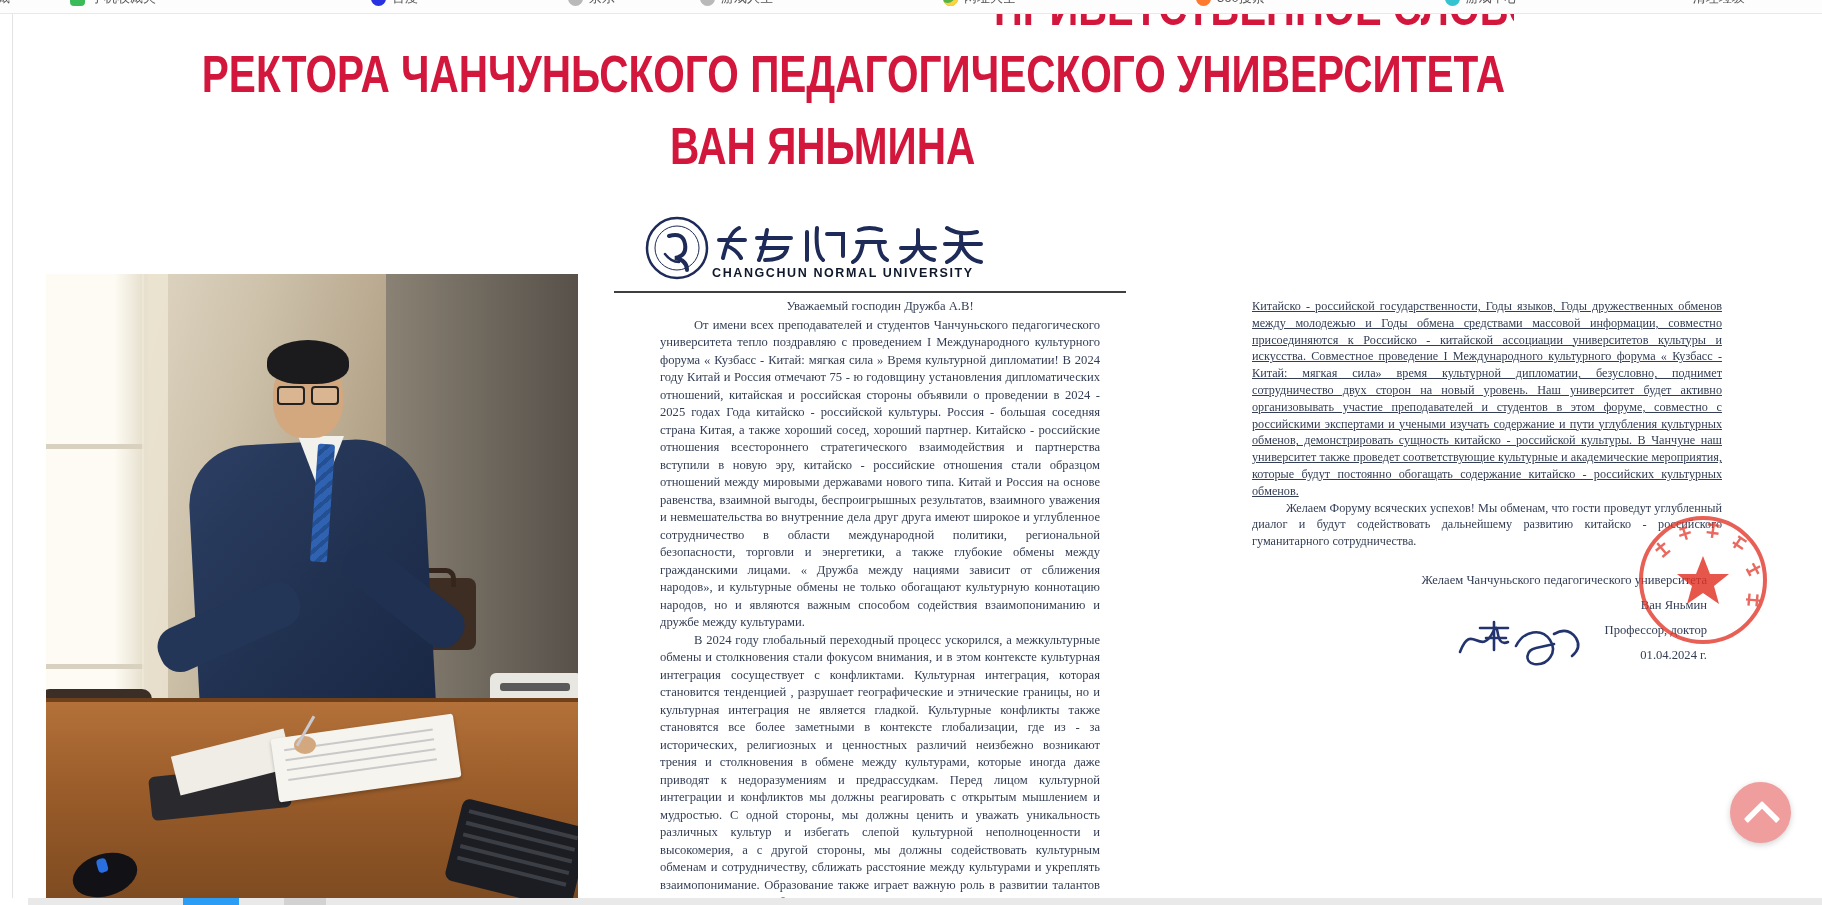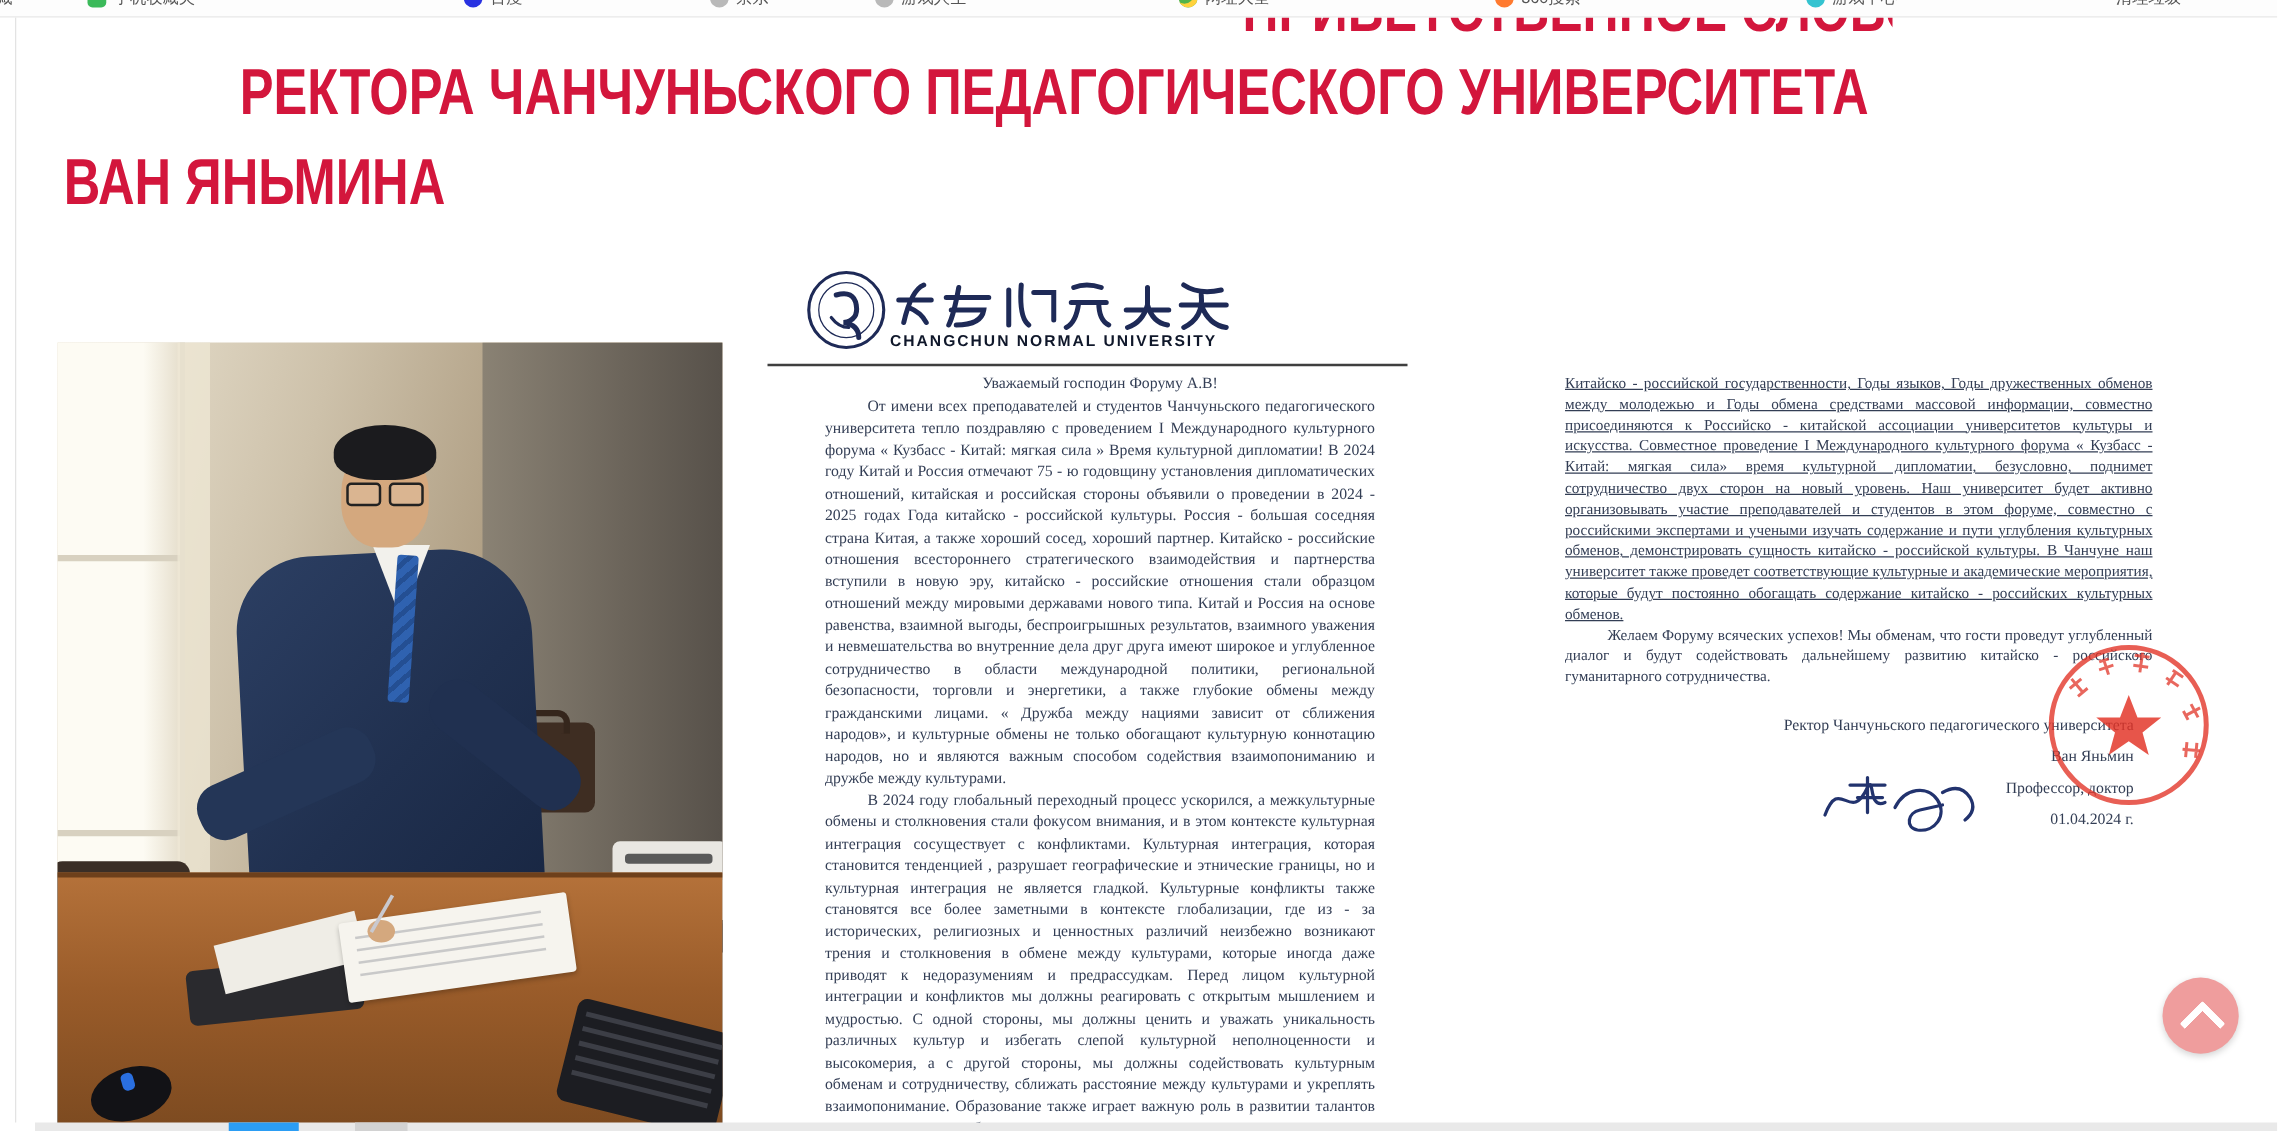--- a/index.html
+++ b/index.html
@@ -21,21 +21,21 @@
   .bm6{margin-left:180px;} .bm6 .bmi{background:#ff7a2f;border-radius:50%;}
   .bm7{margin-left:180px;} .bm7 .bmi{background:#35c3d0;border-radius:50%;}
   .bm8{margin-left:175px;}
 
   .left-border{position:absolute;left:12px;top:13px;bottom:7px;width:1px;background:#e3e3e3;}
 
   
   .clip-line{position:absolute;left:994px;top:13px;width:520px;height:15px;overflow:hidden;}
   .clip-line span{display:inline-block;font-weight:bold;font-size:50px;color:#d3163c;
                   transform:translateY(-34px) scaleX(.8);transform-origin:left top;white-space:nowrap;}
-  .title1,.title2{position:absolute;left:8px;width:1610px;color:#d3163c;
+  .title1,.title2{position:absolute;left:18px;width:1610px;text-align:center;color:#d3163c;
                   font-weight:bold;white-space:nowrap;}
   .title1{top:44px;} .title2{top:116px;}
   .title1 span,.title2 span{display:inline-block;font-size:52px;transform:scaleX(.78);transform-origin:center;}
 
   
   .photo{position:absolute;left:46px;top:274px;width:532px;height:631px;overflow:hidden;
          background:linear-gradient(105deg,#ece5d4 0%,#cdc1aa 32%,#a8967a 62%,#7d7263 100%);}
   .ph-window{position:absolute;left:0;top:0;width:98px;height:100%;
              background:linear-gradient(90deg,#fdfbf3 70%,#e6dfcd 100%);border-right:4px solid #cfc8b6;}
   .ph-winbar{position:absolute;left:0;width:98px;height:5px;background:#d8d1c0;}
@@ -211,33 +211,33 @@
         <path d="M214,16 q10,-4 22,0 M212,28 h28 M218,28 q-2,16 -10,20 M234,28 q0,14 8,18"></path>
         <path d="M256,34 h34 M273,16 v14 q-4,14 -16,18 M273,30 q4,14 16,16"></path>
         <path d="M302,14 q12,8 30,4 M300,30 h36 M316,22 q2,18 -14,26 M316,30 q6,16 20,18"></path>
       </g>
     </svg>
   </div>
   <div class="logo-sub">CHANGCHUN NORMAL UNIVERSITY</div>
   <div class="rule"></div>
 
   <div class="colL letter-serif">
-    <p class="salut">Уважаемый господин Форуму А.В!</p>
+    <p class="salut">Уважаемый господин Дружба А.В!</p>
     <p>От имени всех преподавателей и студентов Чанчуньского педагогического университета тепло поздравляю с проведением I Международного культурного форума « Кузбасс - Китай:  мягкая  сила » Время  культурной дипломатии! В 2024 году Китай и Россия отмечают 75 - ю годовщину установления дипломатических отношений, китайская и российская стороны объявили о проведении в 2024 - 2025 годах Года китайско - российской культуры. Россия - большая соседняя страна Китая, а также хороший сосед, хороший партнер. Китайско - российские отношения всестороннего стратегического взаимодействия и партнерства вступили в новую эру, китайско - российские отношения стали образцом отношений между мировыми державами нового типа. Китай и Россия на основе равенства, взаимной выгоды, беспроигрышных результатов, взаимного уважения и невмешательства во внутренние дела друг друга имеют широкое и углубленное сотрудничество в области международной политики, региональной безопасности, торговли и энергетики, а также глубокие обмены между гражданскими лицами. « Дружба между нациями зависит от сближения народов», и культурные обмены не только обогащают культурную коннотацию народов, но и являются важным способом содействия взаимопониманию и дружбе между культурами.</p>
     <p>В 2024 году глобальный переходный процесс ускорился, а межкультурные обмены и столкновения стали фокусом   внимания, и в этом контексте культурная интеграция сосуществует с конфликтами. Культурная интеграция, которая становится тенденцией , разрушает географические и этнические границы, но и культурная интеграция не является гладкой. Культурные конфликты также становятся все более заметными в контексте глобализации, где из - за исторических, религиозных и ценностных различий неизбежно возникают трения и столкновения в обмене между культурами, которые иногда даже приводят к недоразумениям и предрассудкам. Перед лицом культурной интеграции и конфликтов мы должны реагировать с открытым мышлением и мудростью. С одной стороны, мы должны ценить и уважать уникальность различных культур и избегать слепой культурной неполноценности и высокомерия, а с другой стороны, мы должны содействовать культурным обменам и сотрудничеству, сближать расстояние между культурами и укреплять взаимопонимание. Образование также играет важную роль в развитии талантов для межкультурного обмена.</p>
 
   </div>
 
   <div class="colR letter-serif">
     <p class="noindent">Китайско - российской государственности, Годы языков, Годы дружественных обменов между молодежью и Годы обмена средствами массовой информации, совместно присоединяются к Российско - китайской ассоциации университетов культуры и искусства. Совместное проведение I Международного культурного форума «  Кузбасс - Китай: мягкая сила» время культурной дипломатии, безусловно, поднимет сотрудничество двух сторон на новый уровень. Наш университет будет активно организовывать участие преподавателей и студентов в этом форуме, совместно с российскими экспертами и учеными изучать содержание и пути углубления культурных обменов, демонстрировать сущность китайско - российской культуры. В Чанчуне наш университет также проведет соответствующие культурные и академические мероприятия, которые будут постоянно обогащать содержание китайско - российских культурных обменов.</p>
     <p>Желаем Форуму всяческих успехов! Мы обменам, что гости проведут углубленный диалог и будут содействовать дальнейшему развитию китайско - российского гуманитарного сотрудничества.</p>
   </div>
 
   <div class="sig letter-serif">
-    <div>Ректор Чанчуньского педагогического университета</div>
+    <div>Желаем Чанчуньского педагогического университета</div>
     <div>Ван Яньмин</div>
     <div>Профессор, доктор</div>
     <div>01.04.2024  г.</div>
   </div>
 
   <div class="sig-scribble">
     <svg width="160" height="66" viewBox="0 0 160 66">
       <g stroke="#22336e" stroke-width="2.6" fill="none" stroke-linecap="round">
         <path d="M10,44 C22,12 30,52 44,22 C50,12 44,40 58,34"></path>
         <path d="M30,20 h28 M36,30 h20 M44,14 v28"></path>

